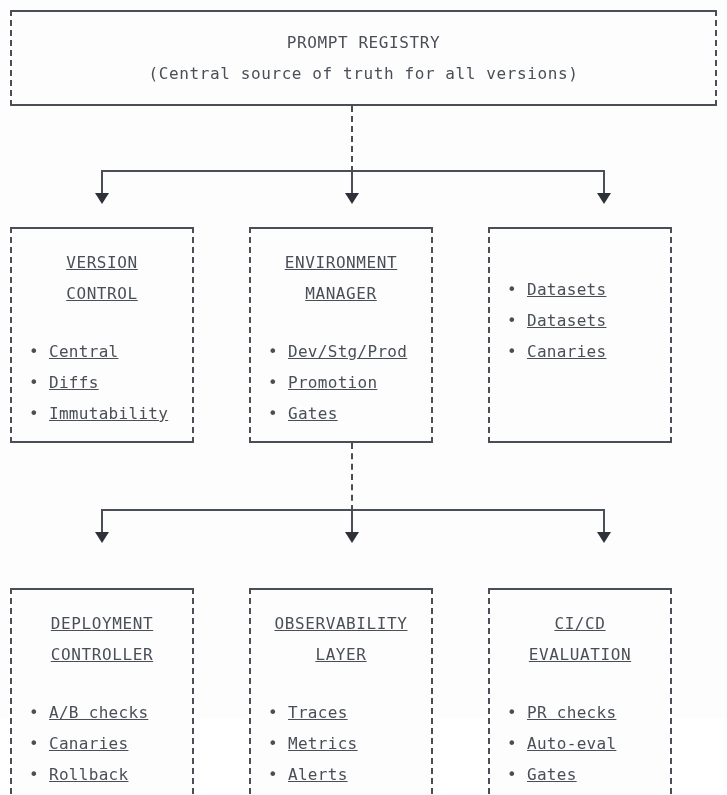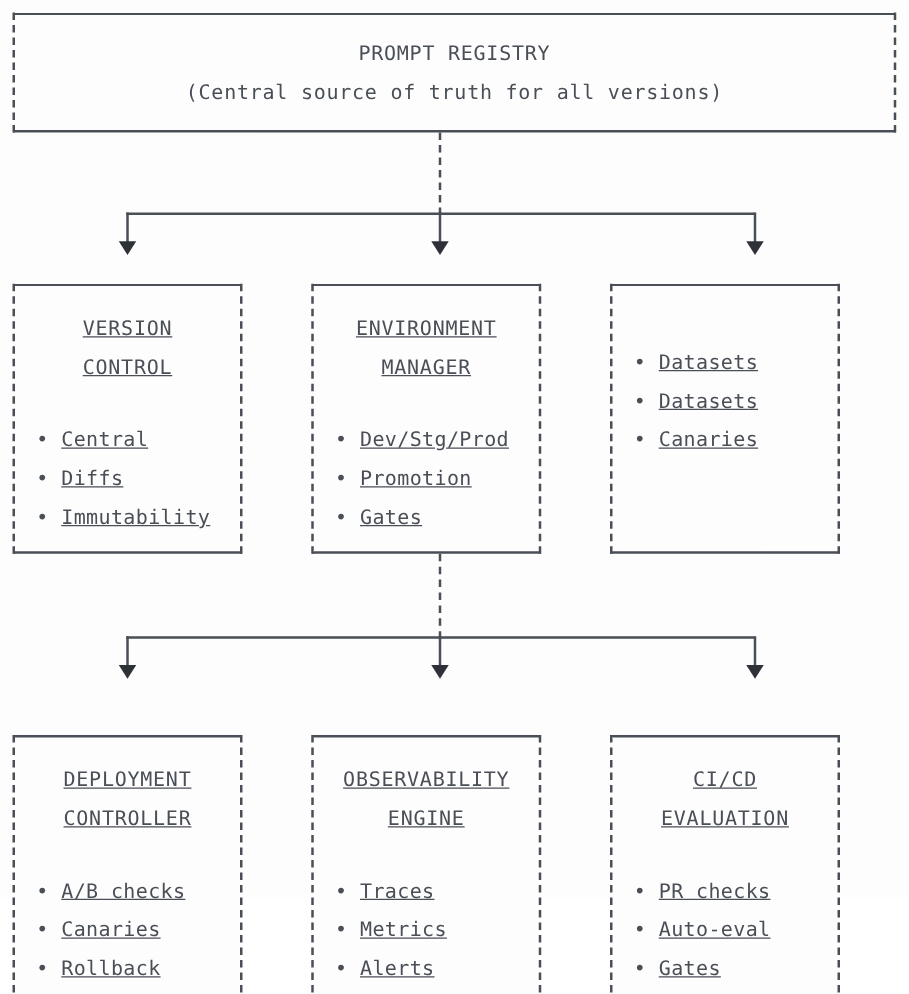--- a/index.html
+++ b/index.html
@@ -211,21 +211,21 @@
 CONTROLLER</div>
     <ul class="module-list">
       <li><span class="bullet">•</span><span>A/B checks</span></li>
       <li><span class="bullet">•</span><span>Canaries</span></li>
       <li><span class="bullet">•</span><span>Rollback</span></li>
     </ul>
   </div>
 
   <div class="node module r2 c2">
     <div class="module-title">OBSERVABILITY
-ENGINE</div>
+LAYER</div>
     <ul class="module-list">
       <li><span class="bullet">•</span><span>Traces</span></li>
       <li><span class="bullet">•</span><span>Metrics</span></li>
       <li><span class="bullet">•</span><span>Alerts</span></li>
     </ul>
   </div>
 
   <div class="node module r2 c3">
     <div class="module-title">CI/CD
 EVALUATION</div>

